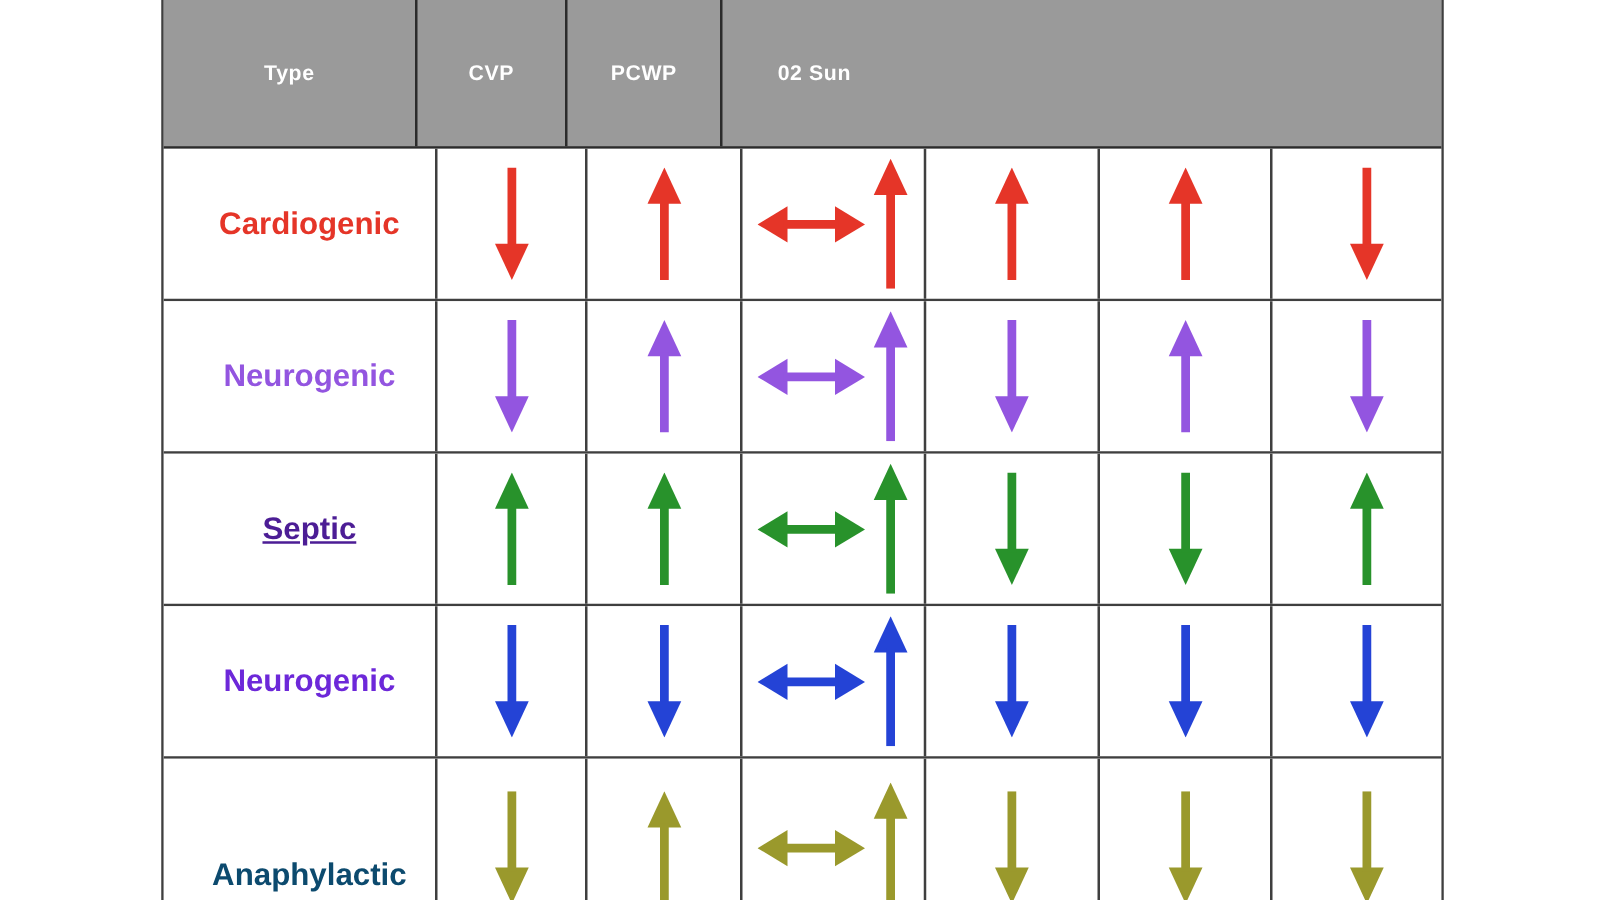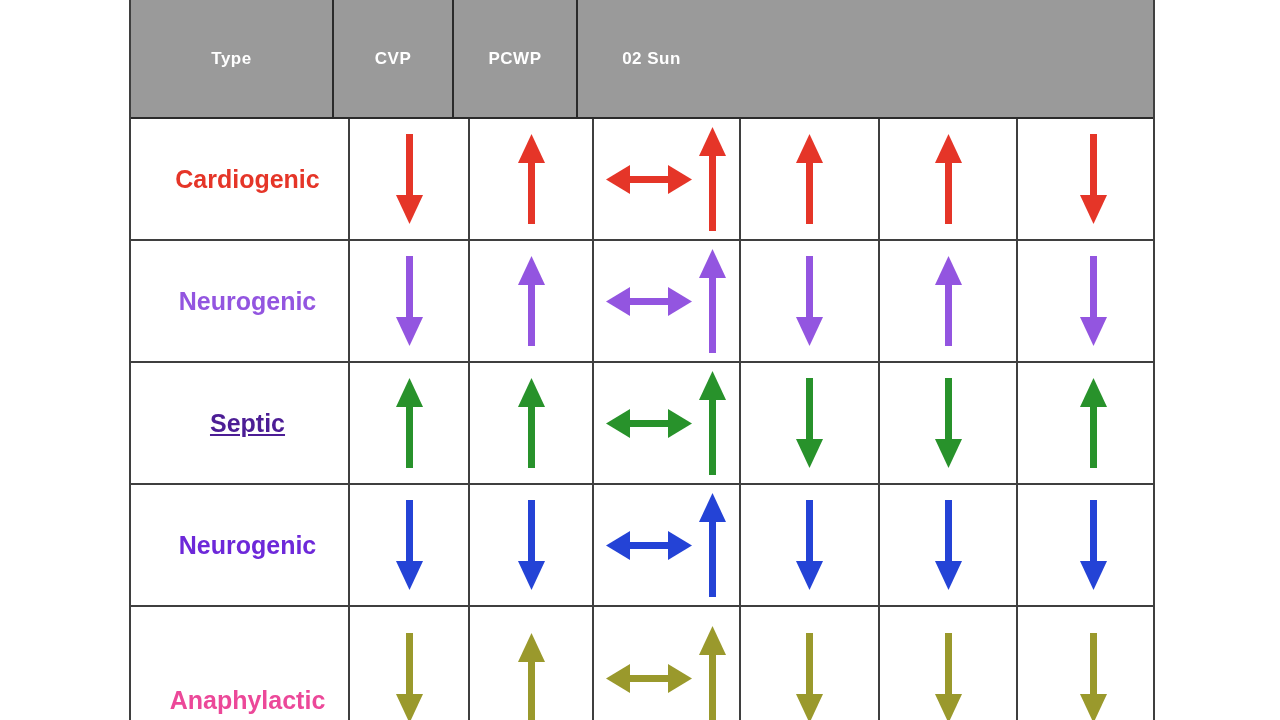--- a/index.html
+++ b/index.html
@@ -257,21 +257,21 @@
           </div>
           <div class="tcell">
             <svg width="31" height="90" viewBox="0 0 31 90">
               <polygon points="15.5,90 2,61 29,61" fill="#2443d6"></polygon>
               <rect x="12" y="0" width="7" height="64" fill="#2443d6"></rect>
             </svg>
           </div>
         </div>
         <div class="trow tbody-row last">
           <div class="tcell">
-            <span class="row-label" style="color: #ec4899; margin-top: 44px;">Anaphylactic</span>
+            <span class="row-label" style="color: #0c4a6e; margin-top: 44px;">Anaphylactic</span>
           </div>
           <div class="tcell">
             <svg width="31" height="90" viewBox="0 0 31 90">
               <polygon points="15.5,90 2,61 29,61" fill="#9a992c"></polygon>
               <rect x="12" y="0" width="7" height="64" fill="#9a992c"></rect>
             </svg>
           </div>
           <div class="tcell">
             <svg width="31" height="90" viewBox="0 0 31 90">
               <polygon points="15.5,0 2,29 29,29" fill="#9a992c"></polygon>

